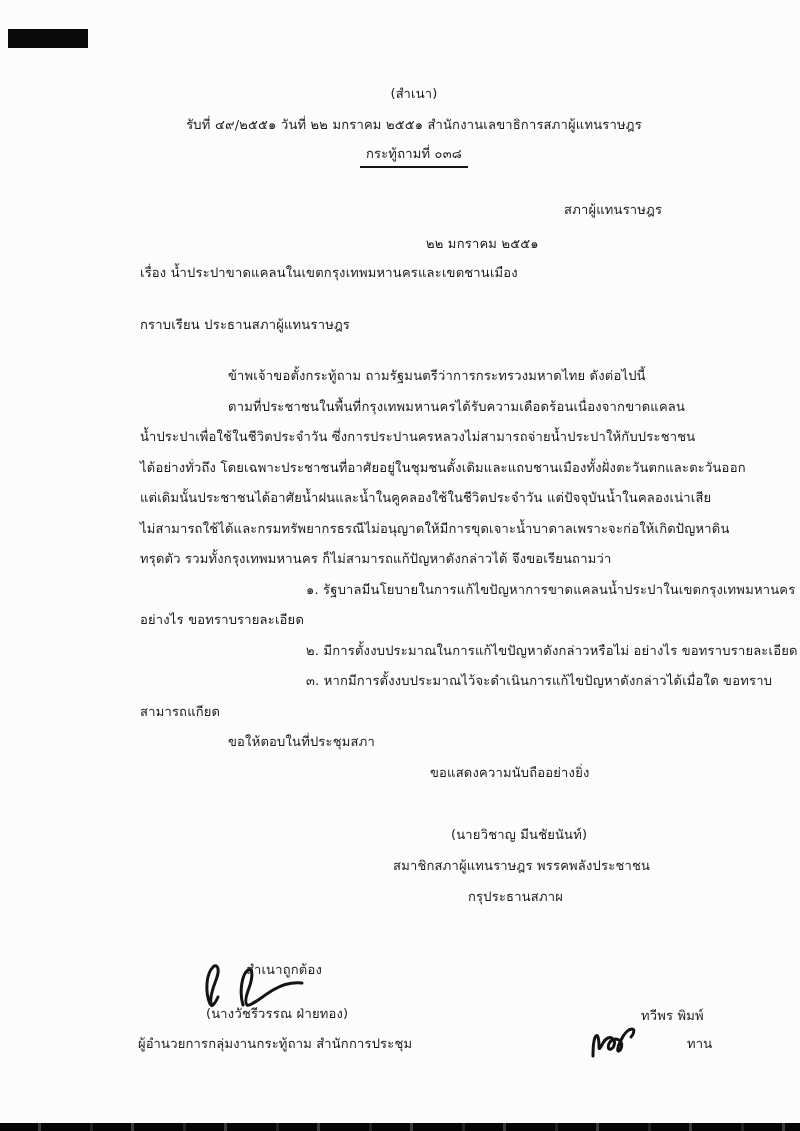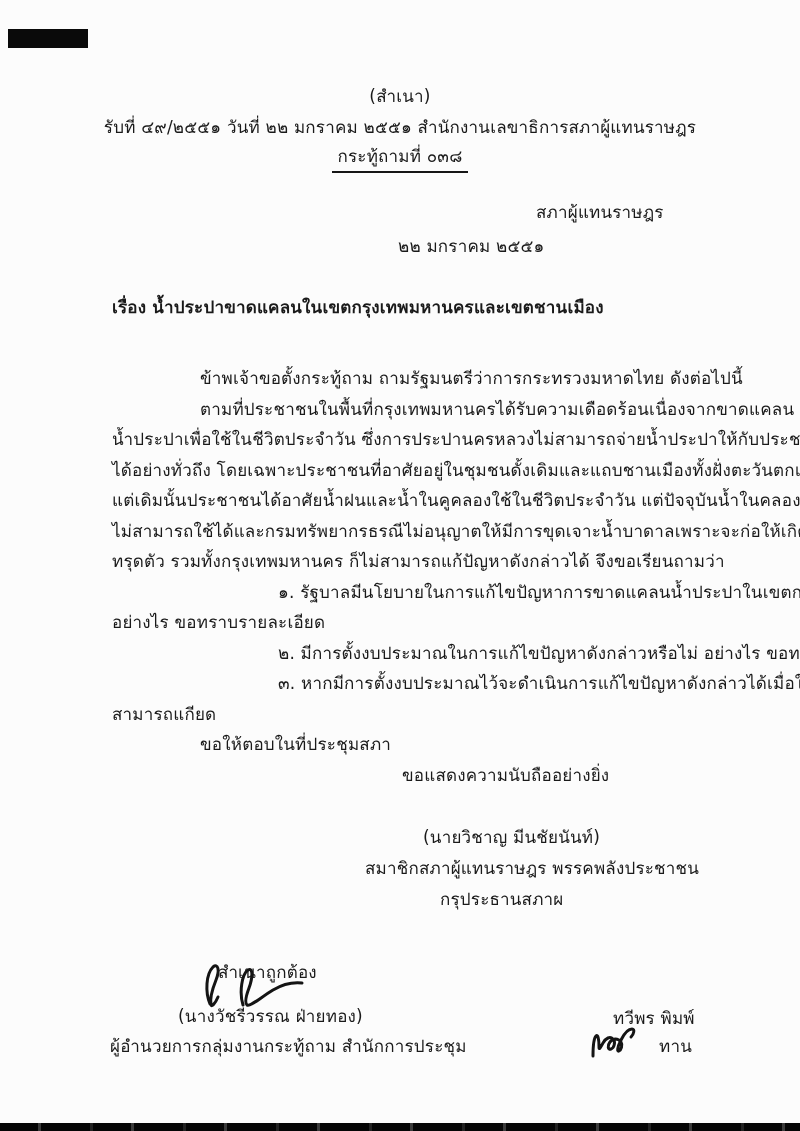--- a/index.html
+++ b/index.html
@@ -9,24 +9,25 @@
     width:800px;height:1131px;
     margin:0 auto;
     background:#fcfcfc;
     overflow:hidden;
     font-family:"DejaVu Sans", sans-serif;
     color:#1a1a1a;
     -webkit-font-smoothing:antialiased;
   }
   .ln{
     position:absolute;
-    font-size:17px;
+    font-size:13px;
     line-height:1.25;
     white-space:nowrap;
     letter-spacing:0.2px;
+    padding-left:28px;
   }
   .center{left:0;right:0;text-align:center;}
   .uline{
     display:inline-block;
     border-bottom:2.5px solid #161616;
     padding:0 6px 4px 6px;
   }
   .bar{
     position:absolute;
     background:#0a0a0a;
@@ -53,21 +54,22 @@
   <div class="bar bar-topleft"></div>
   <div class="bar-bottom bar"></div>
 
   <div class="ln center" style="top:86px;">(สำเนา)</div>
   <div class="ln center" style="top:117px;">รับที่ ๔๙/๒๕๕๑  วันที่ ๒๒  มกราคม ๒๕๕๑  สำนักงานเลขาธิการสภาผู้แทนราษฎร</div>
   <div class="ln center" style="top:146px;"><span class="uline">กระทู้ถามที่  ๐๓๘</span></div>
 
   <div class="ln" style="top:202px;left:536px;">สภาผู้แทนราษฎร</div>
   <div class="ln" style="top:236px;left:398px;">๒๒  มกราคม ๒๕๕๑</div>
 
-  <div class="ln" style="top:297px;left:112px;font-weight:bold;">เรื่อง  น้ำประปาขาดแคลนในเขตกรุงเทพมหานครและเขตชานเมือง</div>
+  <div class="ln" style="top:265px;left:112px;">เรื่อง  น้ำประปาขาดแคลนในเขตกรุงเทพมหานครและเขตชานเมือง</div>
+  <div class="ln" style="top:317px;left:112px;">กราบเรียน ประธานสภาผู้แทนราษฎร</div>
 
   <div class="ln" style="top:368px;left:200px;">ข้าพเจ้าขอตั้งกระทู้ถาม ถามรัฐมนตรีว่าการกระทรวงมหาดไทย  ดังต่อไปนี้</div>
   <div class="ln" style="top:399px;left:200px;">ตามที่ประชาชนในพื้นที่กรุงเทพมหานครได้รับความเดือดร้อนเนื่องจากขาดแคลน</div>
   <div class="ln" style="top:429px;left:112px;">น้ำประปาเพื่อใช้ในชีวิตประจำวัน ซึ่งการประปานครหลวงไม่สามารถจ่ายน้ำประปาให้กับประชาชน</div>
   <div class="ln" style="top:460px;left:112px;">ได้อย่างทั่วถึง โดยเฉพาะประชาชนที่อาศัยอยู่ในชุมชนดั้งเดิมและแถบชานเมืองทั้งฝั่งตะวันตกและตะวันออก</div>
   <div class="ln" style="top:490px;left:112px;">แต่เดิมนั้นประชาชนได้อาศัยน้ำฝนและน้ำในคูคลองใช้ในชีวิตประจำวัน แต่ปัจจุบันน้ำในคลองเน่าเสีย</div>
   <div class="ln" style="top:521px;left:112px;">ไม่สามารถใช้ได้และกรมทรัพยากรธรณีไม่อนุญาตให้มีการขุดเจาะน้ำบาดาลเพราะจะก่อให้เกิดปัญหาดิน</div>
   <div class="ln" style="top:551px;left:112px;">ทรุดตัว รวมทั้งกรุงเทพมหานคร ก็ไม่สามารถแก้ปัญหาดังกล่าวได้ จึงขอเรียนถามว่า</div>
   <div class="ln" style="top:582px;left:278px;">๑.  รัฐบาลมีนโยบายในการแก้ไขปัญหาการขาดแคลนน้ำประปาในเขตกรุงเทพมหานคร</div>
   <div class="ln" style="top:612px;left:112px;">อย่างไร ขอทราบรายละเอียด</div>

